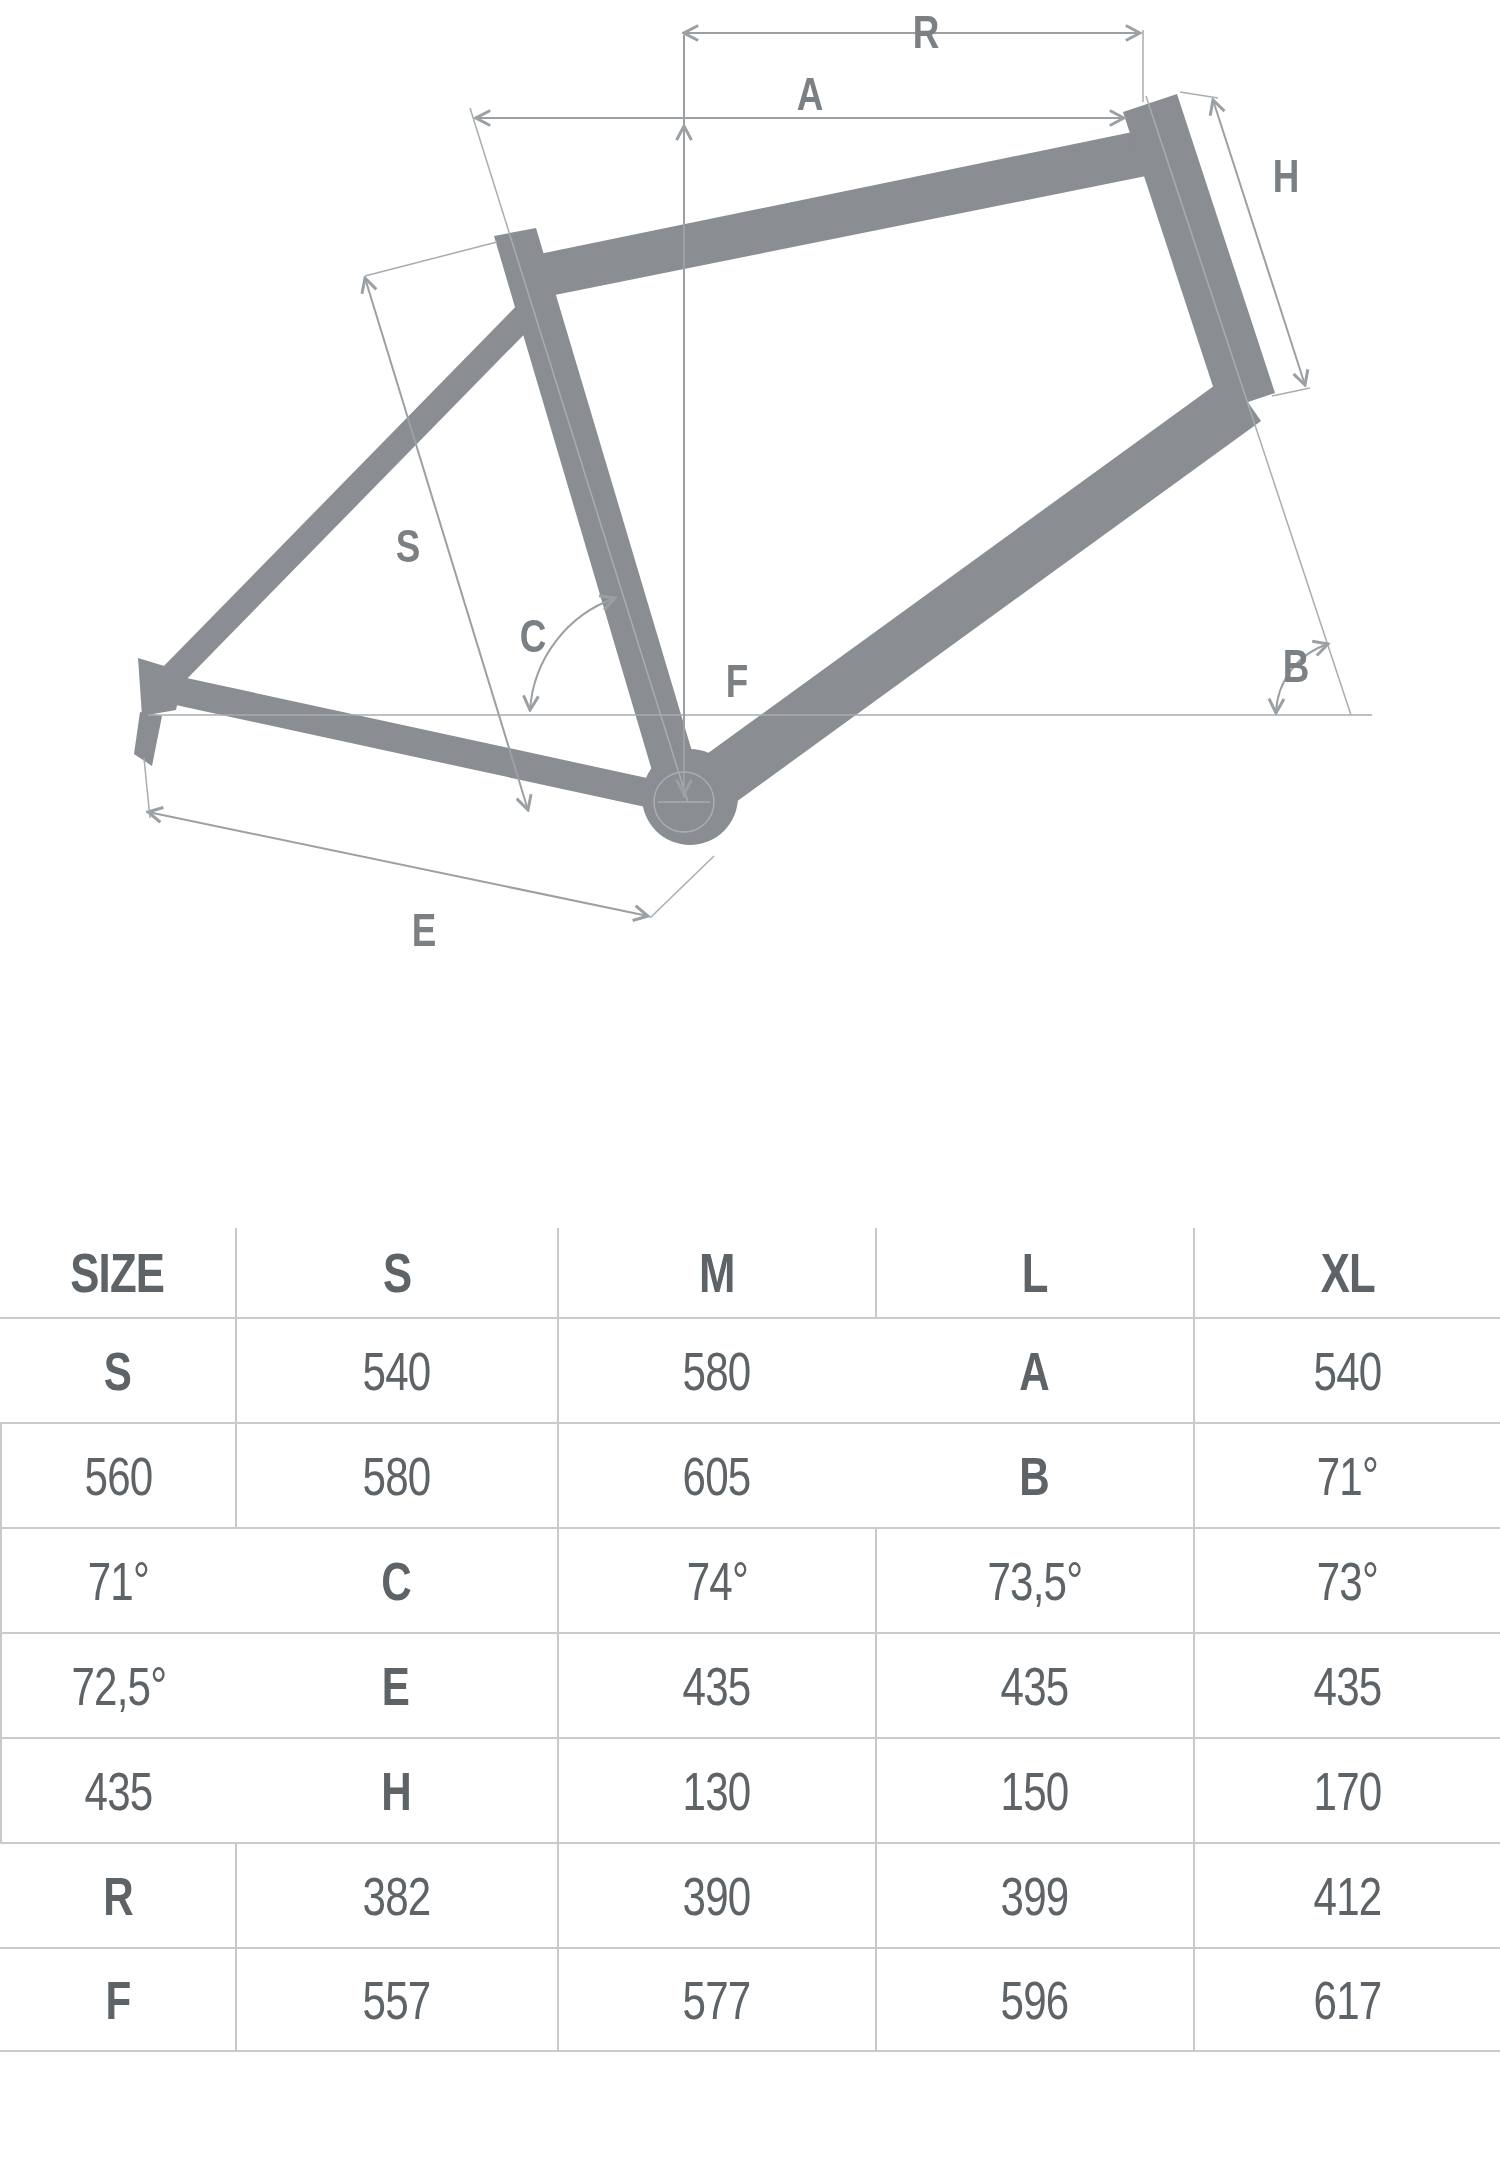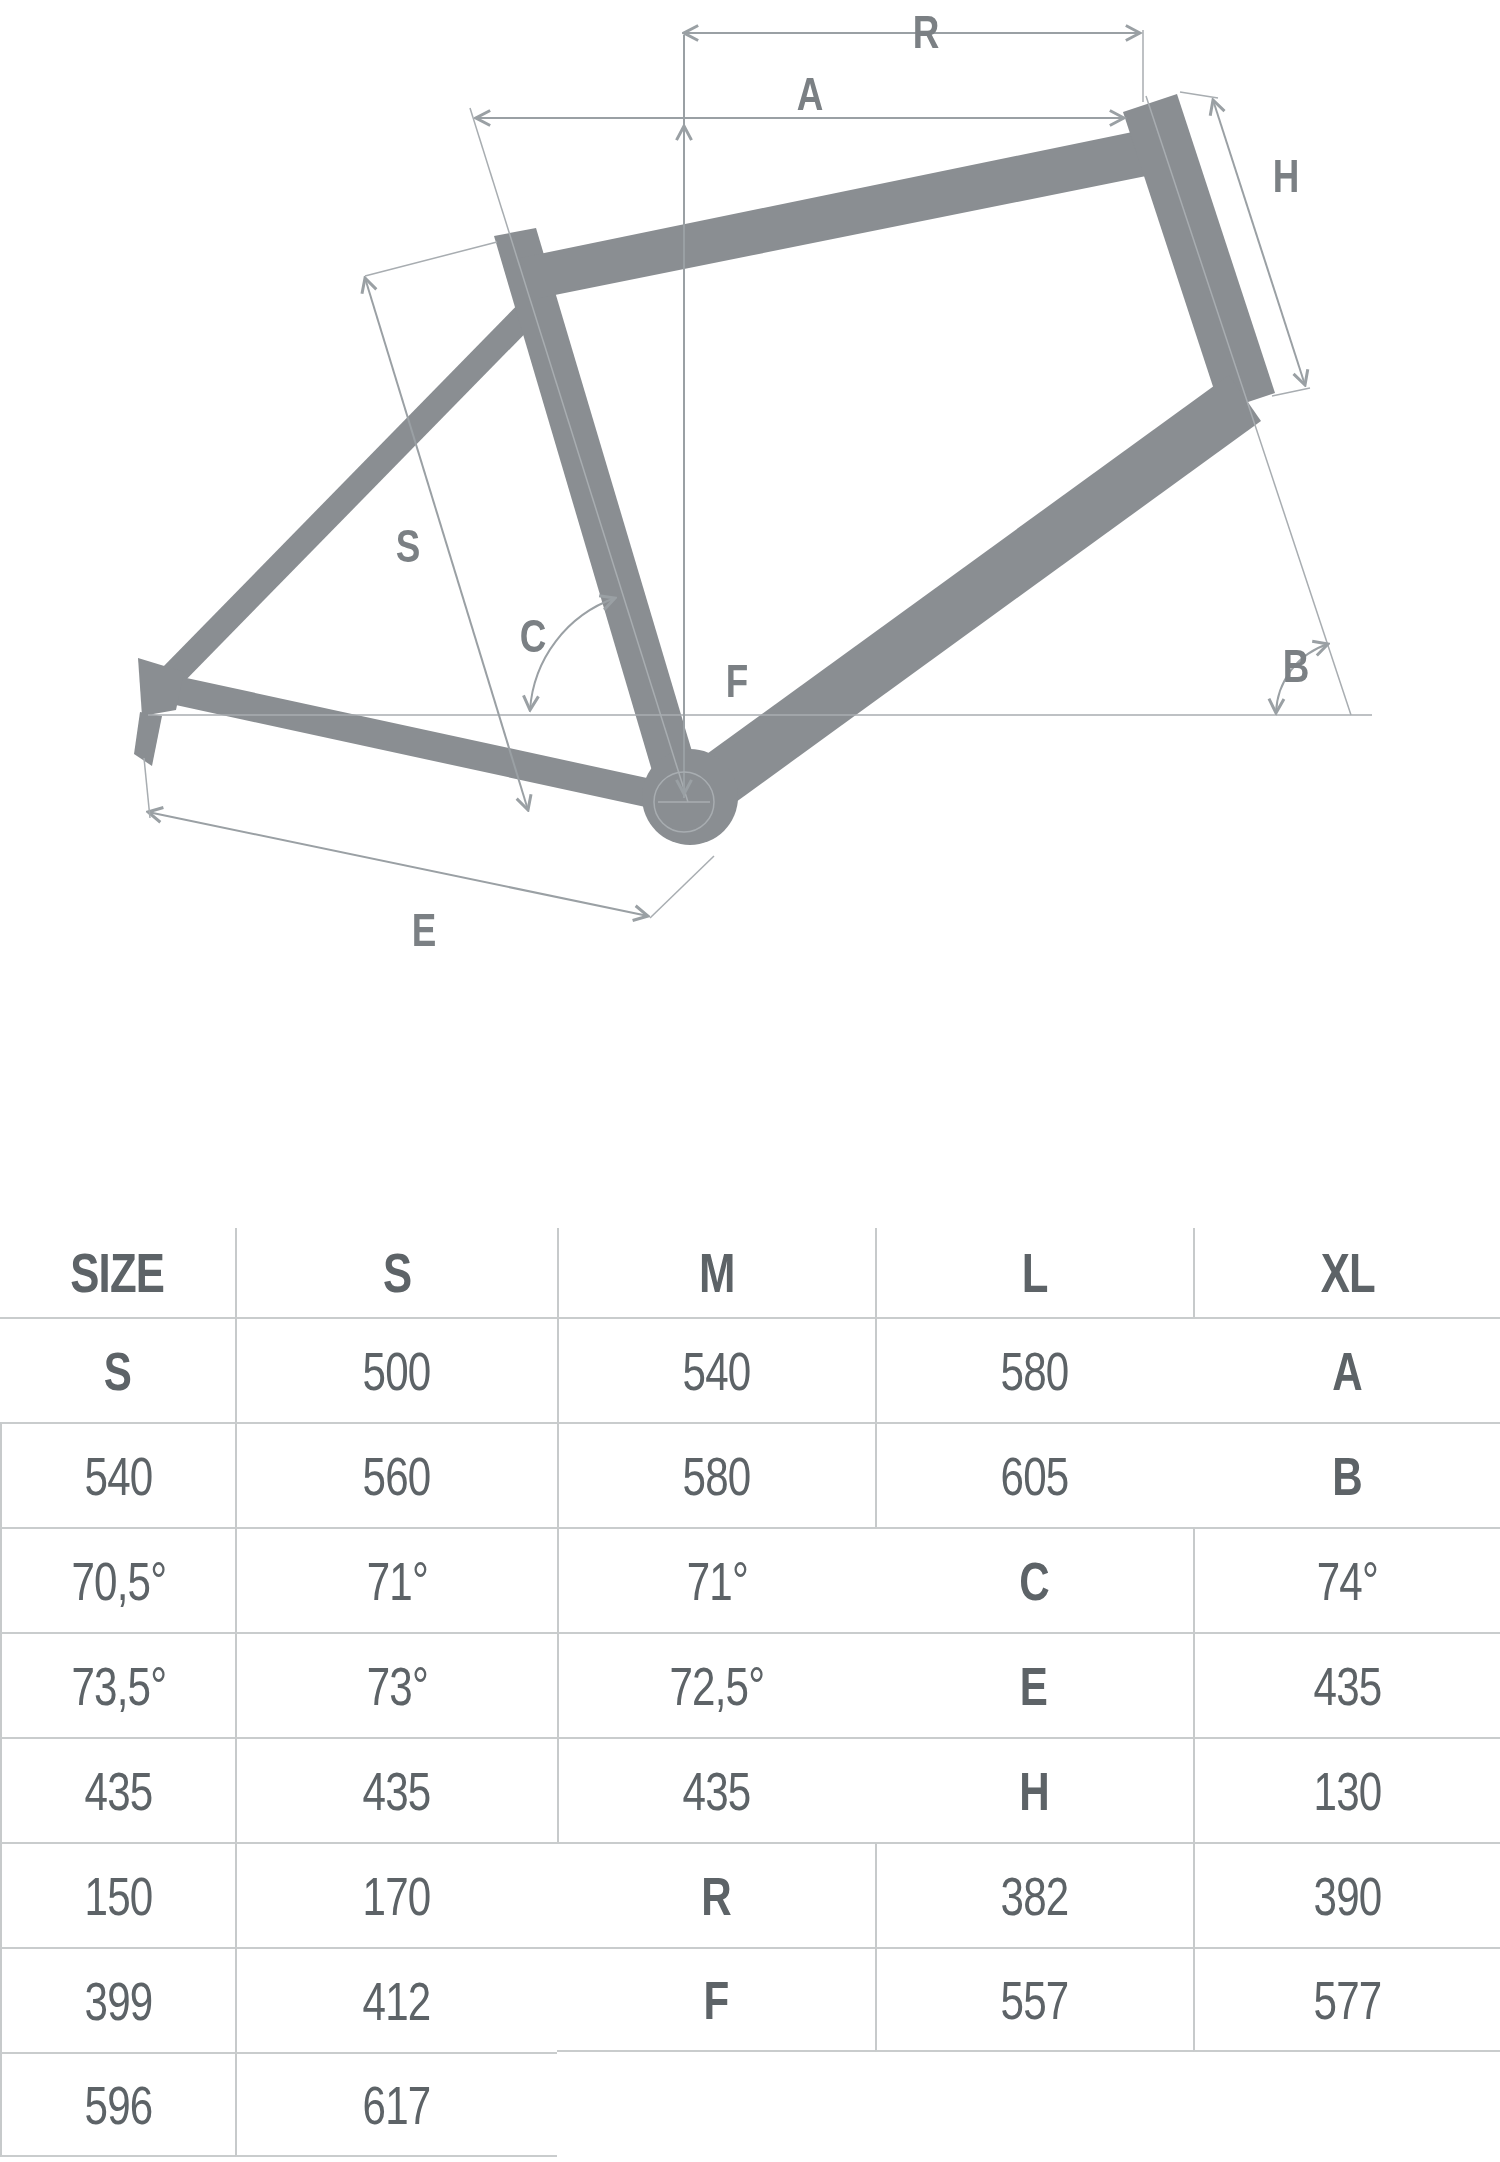--- a/index.html
+++ b/index.html
@@ -129,23 +129,20 @@
       <span class="cd">L</span>
     </div>
   <div class="cell hdr colb">
       <span class="cd">XL</span>
     </div>
 
   <div class="cell rowlabel rowb">
       <span class="cd">S</span>
     </div>
   <div class="cell val rowb colb">
-      <span class="cd">500</span>
-    </div>
-  <div class="cell val rowb colb">
       <span class="cd">540</span>
     </div>
   <div class="cell val rowb colb">
       <span class="cd">580</span>
     </div>
 
   <div class="cell rowlabel rowb">
       <span class="cd">A</span>
     </div>
   <div class="cell val rowb colb">
@@ -156,23 +153,20 @@
     </div>
   <div class="cell val rowb colb">
       <span class="cd">580</span>
     </div>
   <div class="cell val rowb colb">
       <span class="cd">605</span>
     </div>
 
   <div class="cell rowlabel rowb">
       <span class="cd">B</span>
-    </div>
-  <div class="cell val rowb colb">
-      <span class="cd">70,5°</span>
     </div>
   <div class="cell val rowb colb">
       <span class="cd">71°</span>
     </div>
   <div class="cell val rowb colb">
       <span class="cd">71°</span>
     </div>
 
   <div class="cell rowlabel rowb">
       <span class="cd">C</span>

